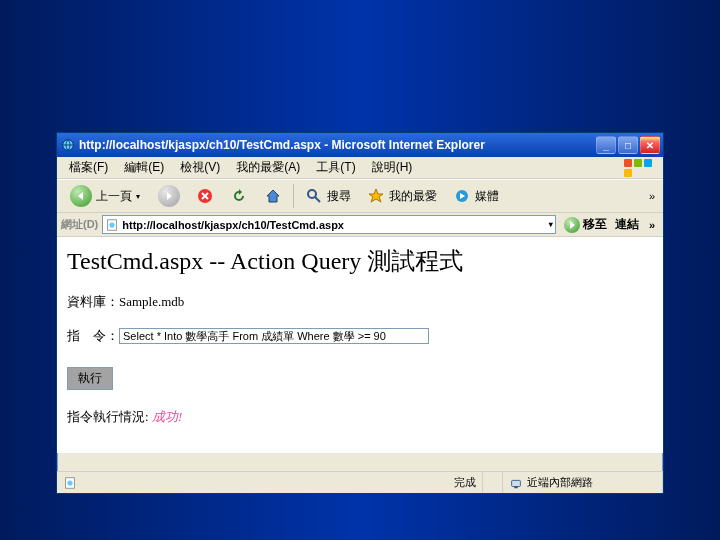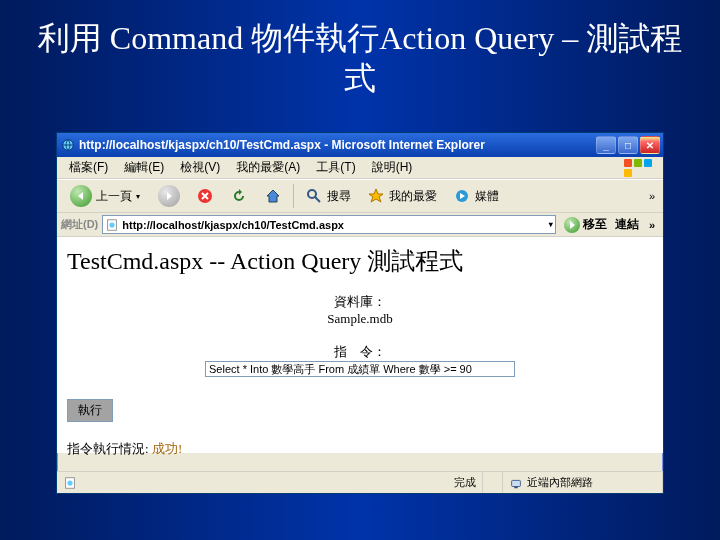--- a/index.html
+++ b/index.html
@@ -77,39 +77,38 @@
   }
   .addrlbl{ color:#888; font-size:11px; }
   .addrbox{ flex:1; height:19px; background:#fff; border:1px solid #7f9db9; display:flex; align-items:center; padding:0 2px; gap:3px; font-size:11px; }
   .gobtn{ display:flex; align-items:center; gap:3px; padding:2px 4px; }
   .gobtn .circle{ width:16px;height:16px; }
   .content{
     background:#fff; height:216px; padding:8px 10px;
     font-family: "Times New Roman","PMingLiU", serif;
   }
   .pgtitle{ font-size:24px; margin-bottom:14px; }
-  .row{ font-size:13px; margin:16px 0; display:flex; align-items:center;flex-direction:column; }
+  .row{ font-size:13px; margin:16px 0; display:flex; align-items:center; }
   .lbl{ white-space:pre; }
   .sqlbox{ font-size:11px; border:1px solid #7f9db9; background:#fff; padding:1px 3px; width:310px; height:16px; }
   .runbtn{ margin-top:6px; border:1px solid #7f9db9; background:#a3a3a3; padding:2px 10px; font-size:12px; }
   .status{ margin-top:18px; font-size:13px; font-family:"PMingLiU",serif; }
-  .status .ok{ color:#a16207; }
+  .status .ok{ color:#ec4899;font-style:italic; }
   .statusbar{
     position:absolute; left:0; right:0; bottom:0; height:22px;
     background:#ece9d8; border-top:1px solid #d4d0c8;
     display:flex; align-items:center; font-size:11px;
   }
   .sb-pane{ display:flex; align-items:center; gap:4px; padding:0 6px; border-right:1px solid #d4d0c8; height:100%; }
   .sb-pane.grow{ flex:1;justify-content:space-between; }
 </style>
 </head>
 <body>
 
 <div class="slide">
-  <div class="title">利用 Command 物件執行Action Query – 測試程式</div>
 
   <div class="window">
 
     <div class="titlebar">
       <span class="tb-icon">
         <svg viewBox="0 0 16 16">
             <circle cx="8" cy="8" r="6" fill="#6cf" stroke="#036"></circle>
             <path d="M2 8h12M8 2c3 3 3 9 0 12M8 2c-3 3-3 9 0 12" stroke="#036" fill="none" stroke-width="1"></path>
           </svg>
       </span>

